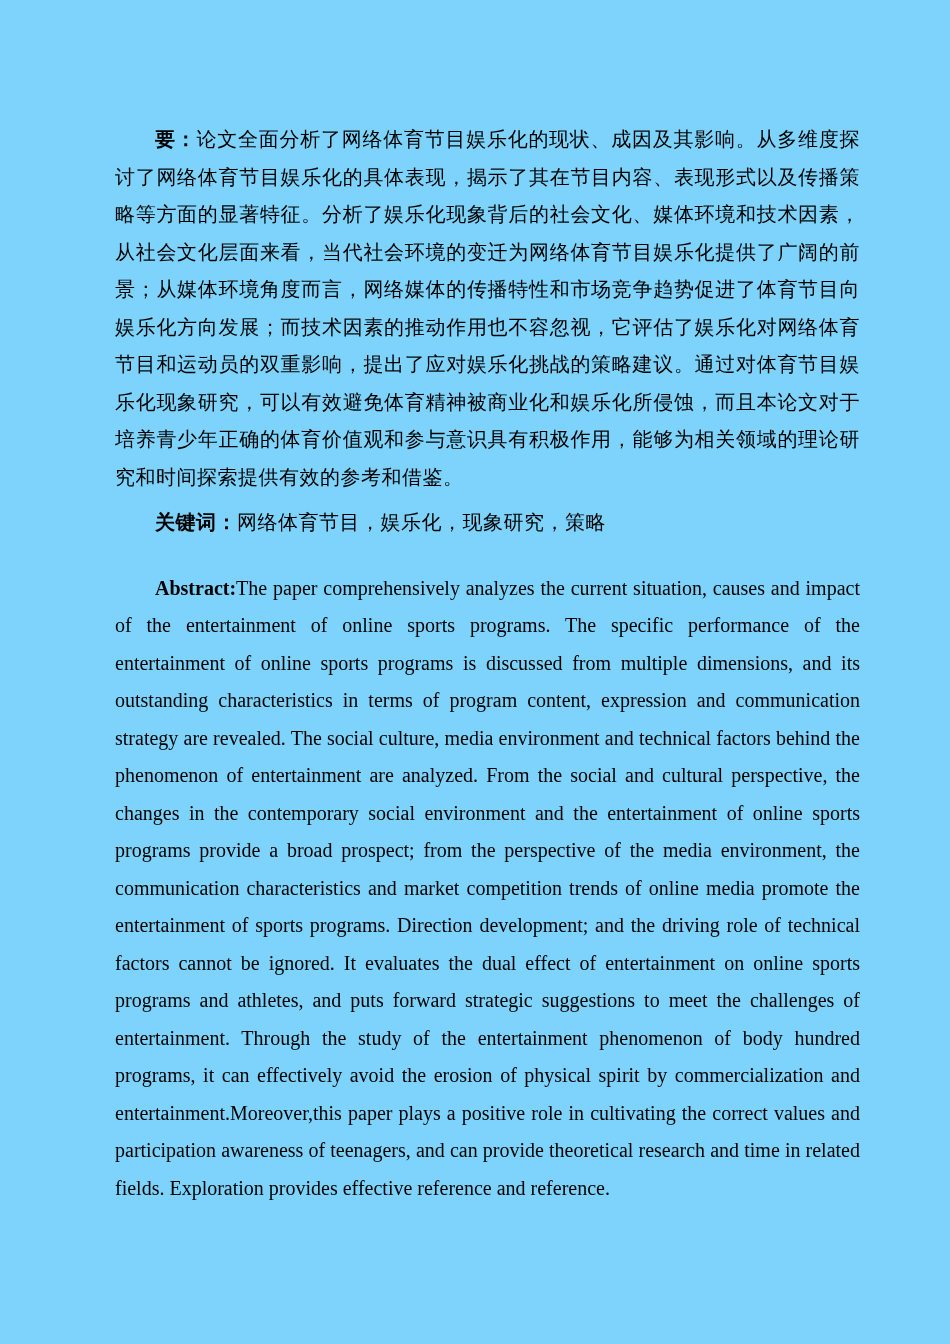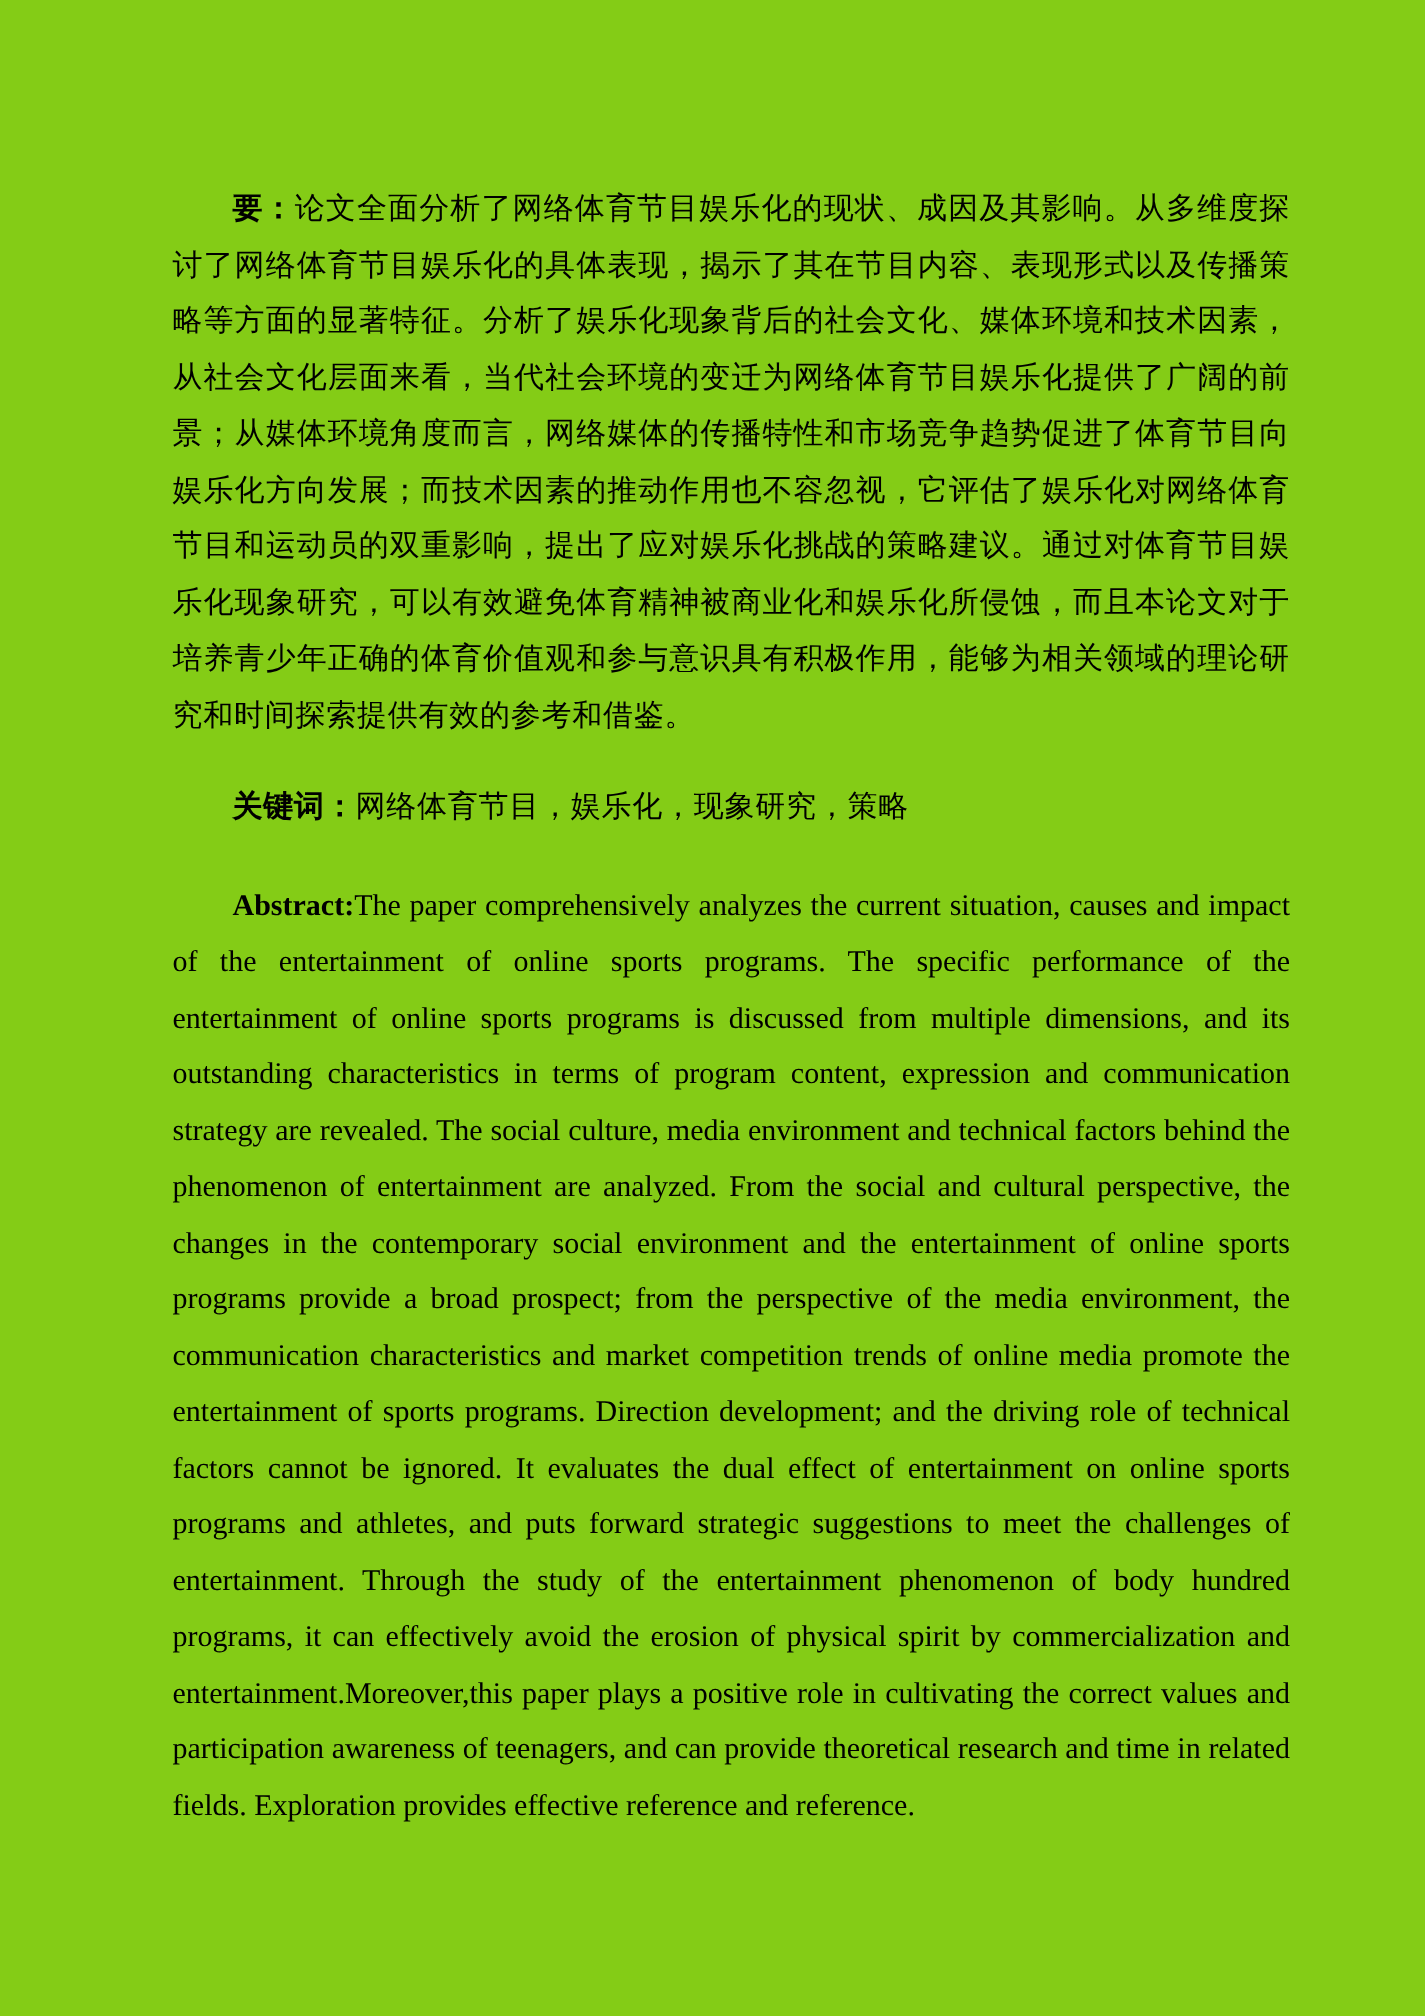--- a/index.html
+++ b/index.html
@@ -4,42 +4,42 @@
 <style>
   html, body {
     margin: 0;
     padding: 0;
     background: #ffffff;
   }
   .page {
     position: relative;
     width: 950px;
     height: 1344px;
-    background: #84cc16;
+    background: #7dd3fc;
     box-sizing: border-box;
     padding: 121px 90px 0 115px;
     font-family: "Liberation Serif", "DejaVu Serif", serif;
     color: #000000;
     overflow: hidden;
   }
   .para {
     margin: 0;
     font-size: 20px;
     line-height: 37.5px;
     text-align: justify;
     text-indent: 2em;
   }
   .para.cn {
     letter-spacing: 0.5px;
   }
   .para b {
     font-weight: bold;
   }
   .keywords-cn {
-    margin-top: 24px;
+    margin-top: 8px;
   }
   .abstract-en {
     margin-top: 28px;
   }
   .keywords-en {
     text-align: left;
   }
 </style>
 </head>
 <body>

